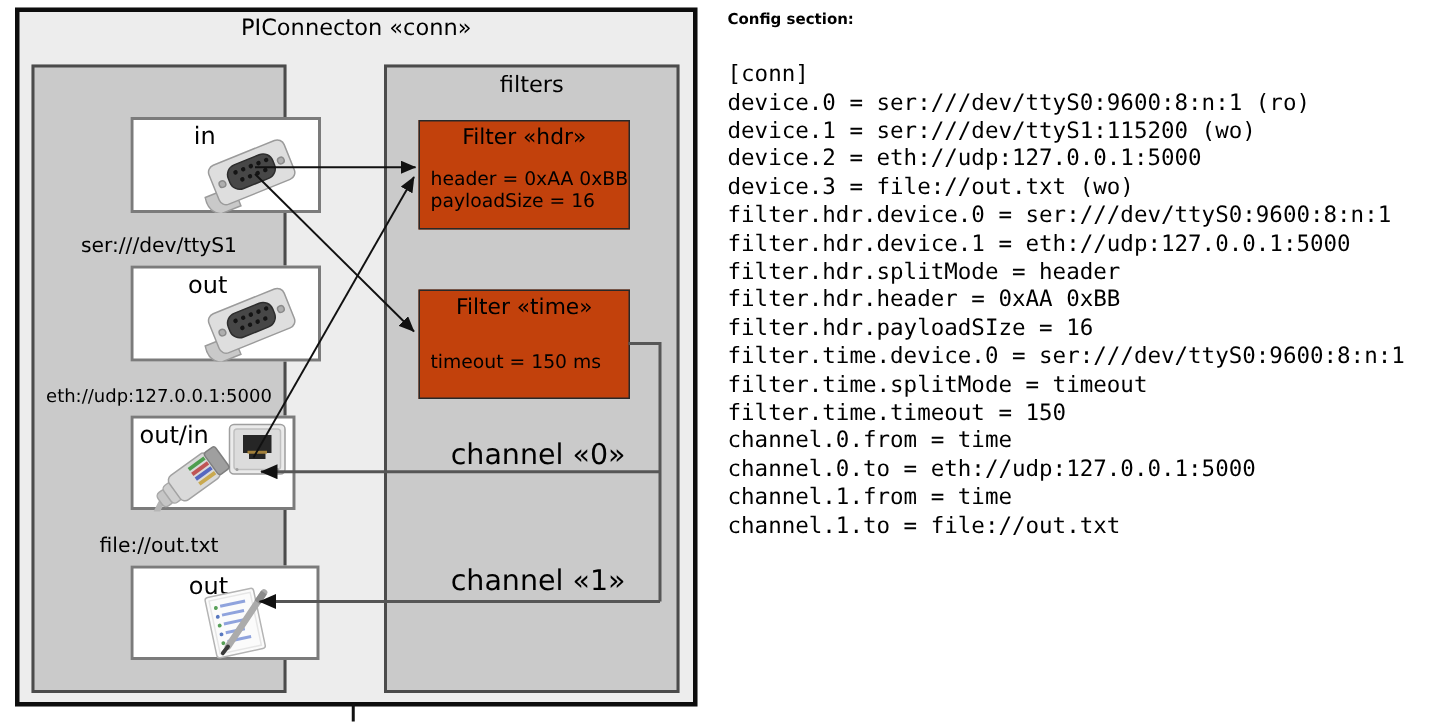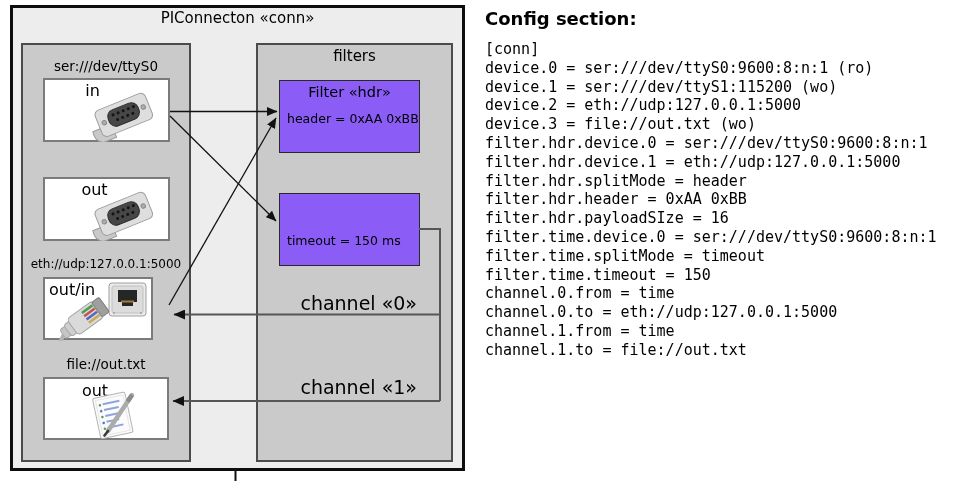--- a/index.html
+++ b/index.html
@@ -11,51 +11,50 @@
   .outer-box{left:10px;top:5px;width:455px;height:466px;background:#ededed;border:3px solid #0d0d0d;}
   .diagram-title{left:10px;top:9px;width:455px;text-align:center;font-size:15px;}
 
   .panel{background:#cacaca;border:2px solid #4b4b4b;}
   .left-panel{left:21px;top:43px;width:170px;height:419px;}
   .filters-panel{left:256px;top:43px;width:197px;height:419px;}
   .filters-title{left:256px;top:47px;width:197px;text-align:center;font-size:15px;}
 
   .dev-label{left:21px;width:170px;text-align:center;font-size:13.5px;}
   .dev-label.small{font-size:12px;text-align:center;}
-  .dev-box{background:#ffffff;border:2px solid #7b7b7b;}
+  .dev-box{background:#ffffff;border:2px solid #7b7b7b;margin-left:44px;}
   .port{position:absolute;top:1px;left:0;right:0;text-align:center;font-size:16px;}
 
-  .filter-box{left:279px;width:141px;height:73px;background:#8b5cf6;border:1.5px solid #282828;}
+  .filter-box{left:279px;width:141px;height:73px;background:#c2410c;border:1.5px solid #282828;}
   .filter-title{position:absolute;top:3px;left:0;right:0;text-align:center;font-size:14.5px;}
   .filter-props{position:absolute;left:7px;font-size:12.5px;line-height:14.5px;white-space:nowrap;}
 
   .chan-label{left:279px;width:138px;text-align:right;font-size:19px;}
 
   .wires{left:0;top:0;width:964px;height:484px;pointer-events:none;z-index:6;}
   .icon-svg{position:absolute;}
 
   
-  .config-heading{left:485px;top:8px;font-size:18px;font-weight:bold;}
+  .config-heading{left:485px;top:8px;font-size:10px;font-weight:bold;}
   .config-block{left:485px;top:40px;width:475px;
                 font-family:"DejaVu Sans Mono", monospace;font-size:15px;font-weight:normal;
                 line-height:18.8px;white-space:pre;}
 </style>
 </head>
 <body>
 
 <div class="stage">
 
   <div class="abs outer-box"></div>
   <div class="abs diagram-title">PIConnecton «conn»</div>
 
   <div class="abs panel left-panel"></div>
   <div class="abs panel filters-panel"></div>
   <div class="abs filters-title">filters</div>
 
-  <div class="abs dev-label" style="top:58px">ser:///dev/ttyS0</div>
   <div class="abs dev-box" style="left:43px;top:78px;width:127px;height:64px">
     <div class="port" style="right:28px">in</div>
     <svg class="icon-svg" style="left:30px;top:10px" width="92" height="52" viewBox="0 0 92 52">
       <g transform="rotate(-22 46 26)">
         <path d="M14,30 L34,30 L34,44 L20,44 Q12,40 14,30 Z" fill="#c9c9c9" stroke="#9b9b9b"></path>
         <rect x="22" y="12" width="54" height="28" rx="5" fill="#dedede" stroke="#9b9b9b"></rect>
         <circle cx="28" cy="26" r="2.2" fill="#aeaeae" stroke="#8a8a8a"></circle>
         <circle cx="70" cy="26" r="2.2" fill="#aeaeae" stroke="#8a8a8a"></circle>
         <rect x="33" y="17" width="32" height="17" rx="7" fill="#474747" stroke="#2d2d2d"></rect>
         <circle cx="39" cy="22" r="1.5" fill="#141414"></circle>
@@ -64,20 +63,21 @@
           <circle cx="55.5" cy="22" r="1.5" fill="#141414"></circle>
         <circle cx="61" cy="22" r="1.5" fill="#141414"></circle>
         <circle cx="41.5" cy="28" r="1.5" fill="#141414"></circle>
           <circle cx="47" cy="28" r="1.5" fill="#141414"></circle>
         <circle cx="52.5" cy="28" r="1.5" fill="#141414"></circle>
           <circle cx="58" cy="28" r="1.5" fill="#141414"></circle>
       </g>
     </svg>
   </div>
 
+  <div class="abs dev-label" style="top:156px">ser:///dev/ttyS1</div>
   <div class="abs dev-box" style="left:43px;top:177px;width:127px;height:64px">
     <div class="port" style="right:24px">out</div>
     <svg class="icon-svg" style="left:30px;top:10px" width="92" height="52" viewBox="0 0 92 52">
       <g transform="rotate(-22 46 26)">
         <path d="M14,30 L34,30 L34,44 L20,44 Q12,40 14,30 Z" fill="#c9c9c9" stroke="#9b9b9b"></path>
         <rect x="22" y="12" width="54" height="28" rx="5" fill="#dedede" stroke="#9b9b9b"></rect>
         <circle cx="28" cy="26" r="2.2" fill="#aeaeae" stroke="#8a8a8a"></circle>
         <circle cx="70" cy="26" r="2.2" fill="#aeaeae" stroke="#8a8a8a"></circle>
         <rect x="33" y="17" width="32" height="17" rx="7" fill="#474747" stroke="#2d2d2d"></rect>
         <circle cx="39" cy="22" r="1.5" fill="#141414"></circle>
@@ -140,24 +140,26 @@
       <path d="M47,8 L23,44" stroke="#ababab" stroke-width="4.5" stroke-linecap="round"></path>
       <path d="M47,8 L42.5,14.5" stroke="#8b8b8b" stroke-width="4.5"></path>
       <path d="M23,44 l-3.5,4.5" stroke="#3a3a3a" stroke-width="2.6" stroke-linecap="round"></path>
     </svg>
   </div>
 
   <div class="abs filter-box" style="top:80px">
     <div class="filter-title">Filter «hdr»</div>
     <div class="filter-props" style="top:31px">
         <div>header = 0xAA 0xBB</div>
+        <div>payloadSize = 16</div>
       </div>
   </div>
 
   <div class="abs filter-box" style="top:193px">
+    <div class="filter-title">Filter «time»</div>
     <div class="filter-props" style="top:40px">
         <div>timeout = 150 ms</div>
       </div>
   </div>
 
   <div class="abs chan-label" style="top:292px">channel «0»</div>
   <div class="abs chan-label" style="top:376px">channel «1»</div>
 
   <svg class="abs wires" viewBox="0 0 964 484">
     <defs>

